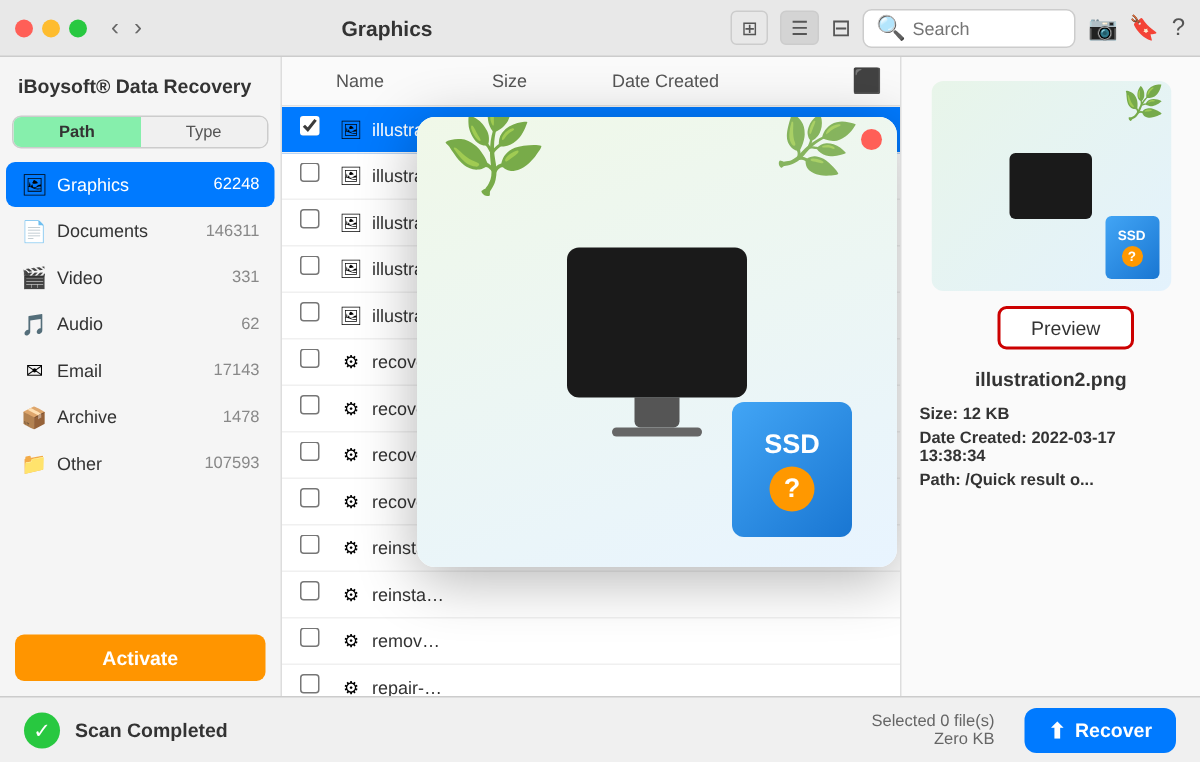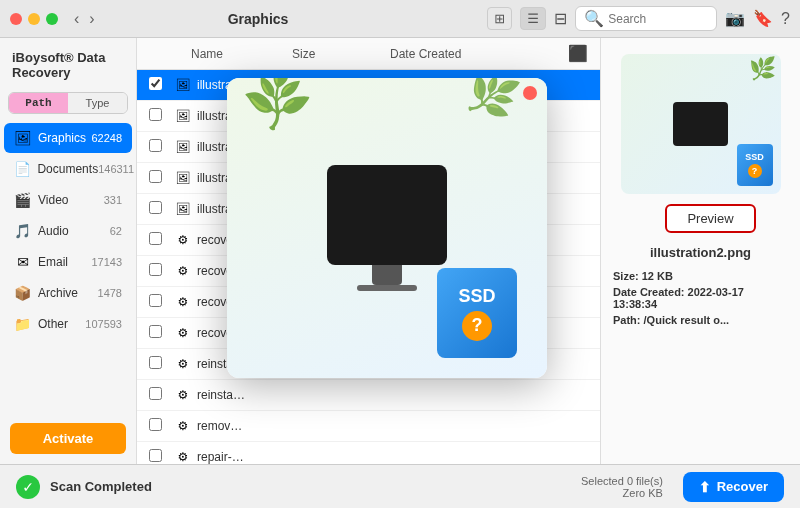--- a/index.html
+++ b/index.html
@@ -33,41 +33,41 @@
     .filter-btn { background: none; border: none; font-size: 16px; cursor: pointer; color: #555; }
     .search-box { display: flex; align-items: center; background: white; border: 1px solid #ccc; border-radius: 6px; padding: 2px 8px; gap: 4px; }
     .search-box input { border: none; outline: none; font-size: 12px; width: 100px; background: transparent; color: #888; }
     .toolbar-icons { display: flex; gap: 8px; }
     .toolbar-icon-btn { background: none; border: none; font-size: 16px; cursor: pointer; color: #555; }
 
     
     .main-content { display: flex; flex: 1; overflow: hidden; }
 
     
-    .sidebar { width: 137px; background: #f5f5f5; border-right: 1px solid #ddd; display: flex; flex-direction: column; flex-shrink: 0; }
+    .sidebar { width: 188px; background: #f5f5f5; border-right: 1px solid #ddd; display: flex; flex-direction: column; flex-shrink: 0; }
     .sidebar-header { padding: 12px 12px 4px; }
     .app-title { font-size: 13px; font-weight: 700; color: #333; }
     .app-subtitle { font-size: 11px; color: #999; margin-top: 1px; }
     .sidebar-tabs { display: flex; margin: 8px 8px; border-radius: 6px; overflow: hidden; border: 1px solid #ccc; }
     .sidebar-tab { flex: 1; padding: 4px 0; text-align: center; font-size: 11px; cursor: pointer; background: #f0f0f0; color: #555; border: none; }
-    .sidebar-tab.active { background: #f9a8d4; font-weight: 600; color: #333; font-family: Liberation Mono, monospace; }
+    .sidebar-tab.active { background: #86efac; font-weight: 600; color: #333; }
     .sidebar-items { flex: 1; overflow-y: auto; }
     .sidebar-item { display: flex; align-items: center; padding: 6px 10px; cursor: pointer; border-radius: 6px; margin: 1px 4px; }
     .sidebar-item.selected { background: #007aff; }
     .sidebar-item.selected .item-label, .sidebar-item.selected .item-count { color: white; }
     .item-icon { width: 18px; height: 18px; margin-right: 6px; font-size: 14px; display: flex; align-items: center; justify-content: center; }
     .item-label { font-size: 12px; color: #333; flex: 1; }
     .item-count { font-size: 11px; color: #888; }
 
     .sidebar-activate { padding: 10px 10px; }
     .activate-btn { width: 100%; padding: 8px; background: #ff9500; border: none; border-radius: 6px; color: white; font-size: 13px; font-weight: 600; cursor: pointer; }
 
     
     .file-area { flex: 1; display: flex; flex-direction: column; background: white; overflow: hidden; }
-    .file-list-header { display: flex; align-items: center; padding: 6px 12px; border-bottom: 1px solid #e0e0e0; background: #fafafa; gap: 18px; }
+    .file-list-header { display: flex; align-items: center; padding: 6px 12px; border-bottom: 1px solid #e0e0e0; background: #fafafa; }
     .col-checkbox { width: 24px; }
     .col-name { flex: 1; font-size: 12px; color: #555; font-weight: 500; }
     .col-size { width: 80px; font-size: 12px; color: #555; font-weight: 500; }
     .col-date { width: 160px; font-size: 12px; color: #555; font-weight: 500; }
     .col-extra { width: 20px; }
 
     .file-list { flex: 1; overflow-y: auto; }
     .file-row { display: flex; align-items: center; padding: 5px 12px; border-bottom: 1px solid #f0f0f0; cursor: pointer; }
     .file-row.selected { background: #007aff; }
     .file-row.selected .file-name, .file-row.selected .file-size, .file-row.selected .file-date { color: white; }

